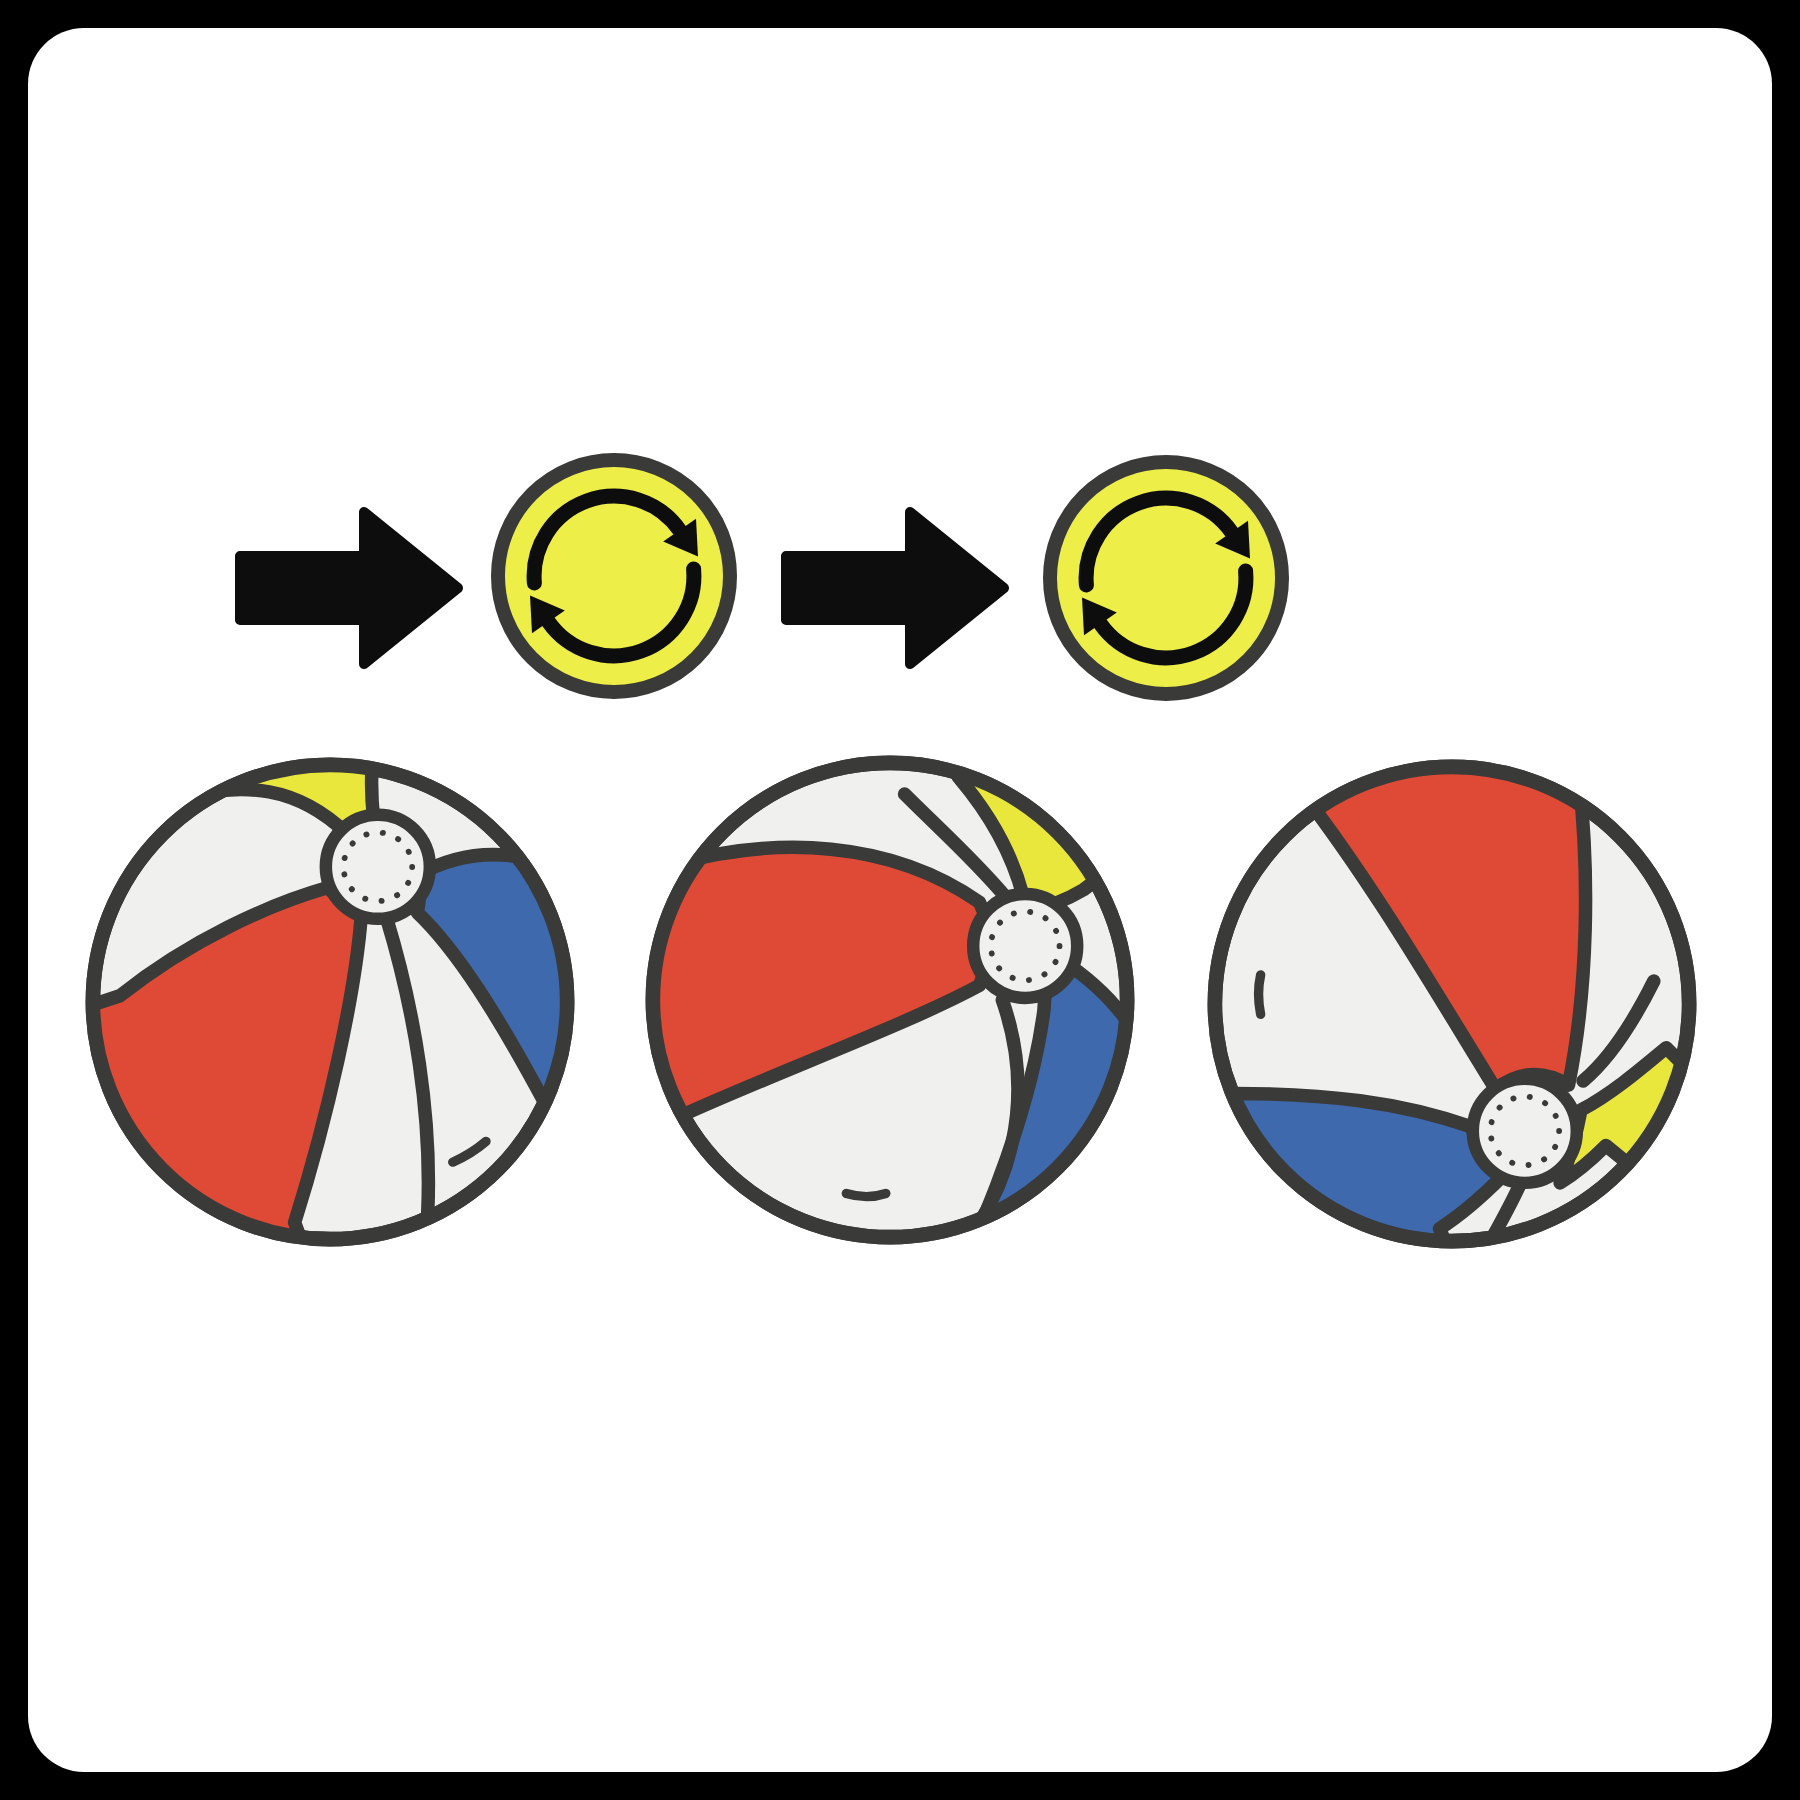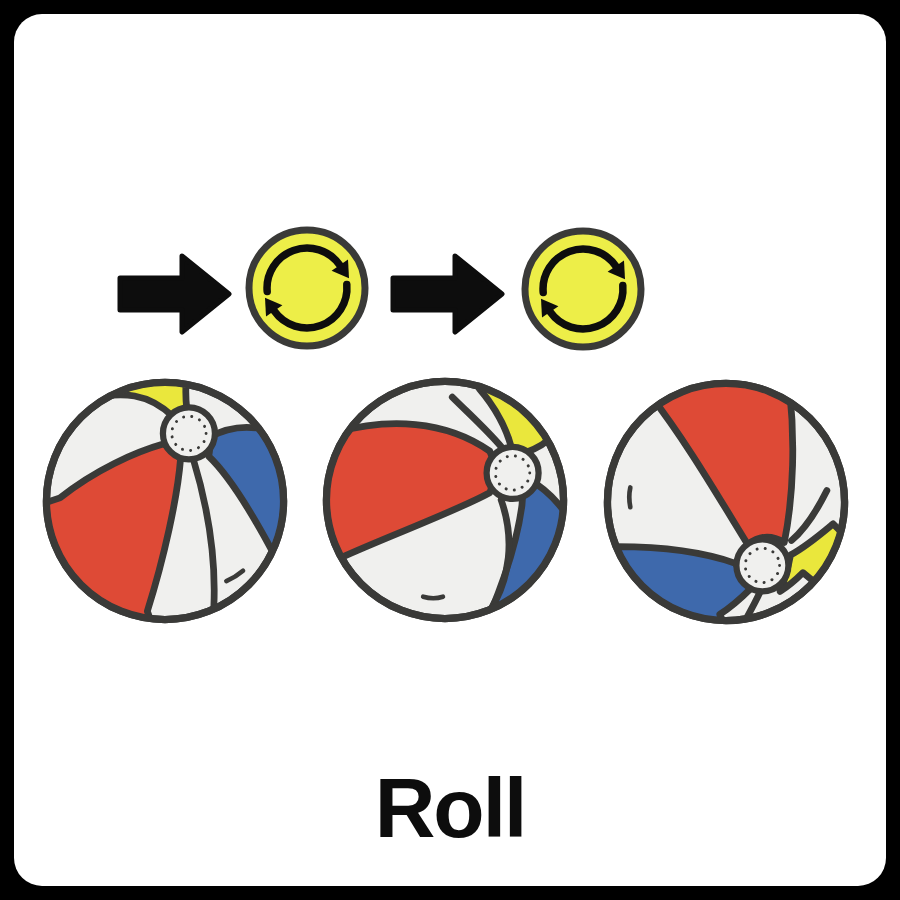--- a/index.html
+++ b/index.html
@@ -100,14 +100,13 @@
       <path fill="var(--yellow)" d="M 187,176 C 202,168 216,156 228,146 L 252,170 238,225 199,193 C 193,199 185,206 177,211 C 182,198 185,187 187,176 Z"></path>
       <path fill="none" d="M 188,162 C 200,152 212,134 222,114"></path>
       <path fill="none" d="M 158,211 C 154,220 149,229 144,238"></path>
     </g>
     <circle cx="125" cy="125" r="114" fill="none" stroke="var(--outline)" stroke-width="7"></circle>
     <path d="M 33,111 Q 31,120 33,130" fill="none" stroke="var(--outline)" stroke-width="4.5" stroke-linecap="round"></path>
     <circle cx="160" cy="186" r="25" fill="var(--ball-body)" stroke="var(--outline)" stroke-width="6"></circle>
     <circle cx="160" cy="186" r="16.5" fill="none" stroke="var(--outline)" stroke-width="2.8" stroke-linecap="round" stroke-dasharray="0.1 7.9"></circle>
   </svg>
 
-  <div class="title">Roll</div>
 </div>
 
 </body></html>

